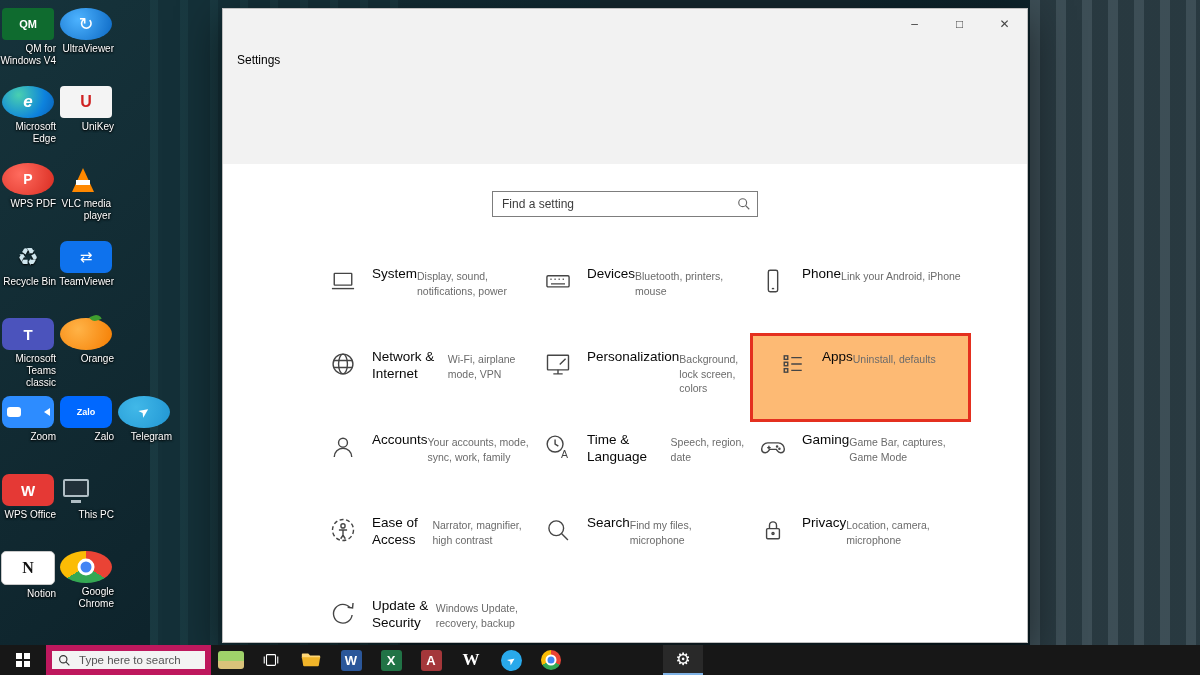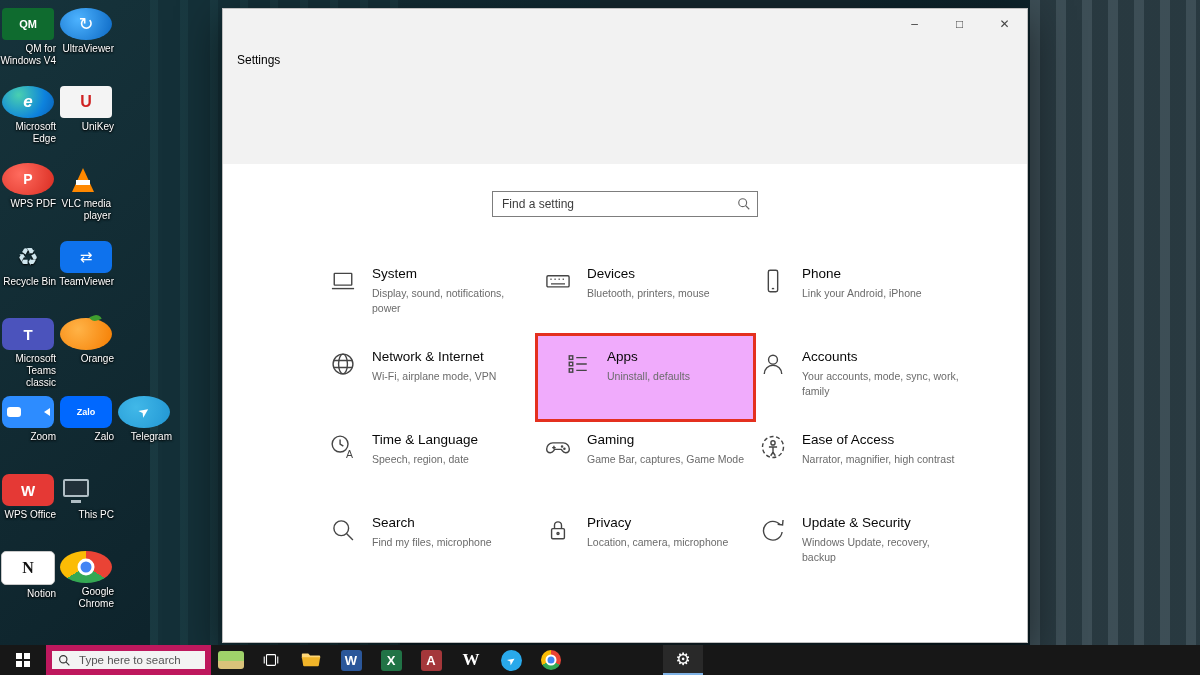--- a/index.html
+++ b/index.html
@@ -64,24 +64,24 @@
   .find{position:absolute;left:269px;top:182px;width:266px;height:26px;}
   .find input{width:100%;height:100%;box-sizing:border-box;border:1px solid #7d7d7d;background:#fff;
     font-size:12px;padding:0 26px 0 9px;outline:none;color:#222;font-family:inherit;}
   .find input::placeholder{color:#3d3d3d;}
   .find .mag{position:absolute;right:7px;top:6px;width:14px;height:14px;}
   .grid{position:absolute;left:100px;top:244px;width:646px;display:grid;
     grid-template-columns:repeat(3,215px);grid-auto-rows:83px;}
   .tile{display:flex;align-items:flex-start;padding:13px 6px 0 6px;box-sizing:border-box;cursor:pointer;}
   .tile-icon{flex:0 0 30px;margin-right:13px;margin-top:1px;}
   .tile-icon svg{width:28px;height:28px;stroke:#454545;fill:none;stroke-width:1.2;}
-  .tile-text{display:flex;flex-direction:column;}
+  .tile-text{display:flex;}
   .tile-name{font-size:13.5px;color:#080808;line-height:1.25;}
   .tile-desc{font-size:10.5px;color:#6b6b6b;line-height:1.4;margin-top:3px;}
-  .tile.highlight{box-shadow:0 0 0 3px #e4301f;background:#f0abfc;padding-left:26px;}
+  .tile.highlight{box-shadow:0 0 0 3px #e4301f;background:#fdba74;padding-left:26px;}
 
   
   .taskbar{position:absolute;left:0;bottom:0;width:1200px;height:30px;background:#171717;z-index:10;
     display:flex;align-items:stretch;}
   .tb-start{width:46px;display:flex;align-items:center;justify-content:center;cursor:pointer;}
   .winlogo{width:14px;height:14px;display:grid;grid-template-columns:6px 6px;grid-template-rows:6px 6px;gap:1.5px;}
   .winlogo span{background:#fff;}
   .tb-search{width:165px;background:#f3f3f3;display:flex;align-items:center;padding:0 6px;border:6px solid #be185d;box-sizing:border-box;}
   .tb-search svg{width:13px;height:13px;flex:0 0 13px;margin-right:6px;}
   .tb-search input{border:none;background:transparent;font-size:11.5px;width:100%;outline:none;color:#222;font-family:inherit;}
@@ -284,20 +284,31 @@
             <circle cx="12" cy="12" r="8.5"></circle>
             <ellipse cx="12" cy="12" rx="3.8" ry="8.5"></ellipse>
             <path d="M4.2 9h15.6M4.2 15h15.6"></path>
           </svg></span>
       <span class="tile-text">
         <span class="tile-name">Network &amp; Internet</span>
         <span class="tile-desc">Wi-Fi, airplane mode, VPN</span>
       </span>
     </div>
 
+    <div class="tile">
+      <span class="tile-icon">
+        <svg viewBox="0 0 24 24">
+            <rect x="3" y="4.5" width="18" height="12.5" rx="0.5"></rect>
+            <path d="M8 20.5h8M12 17v3.5M13.5 12.5l5-5"></path>
+          </svg></span>
+      <span class="tile-text">
+        <span class="tile-name">Personalization</span>
+        <span class="tile-desc">Background, lock screen, colors</span>
+      </span>
+    </div>
 
     <div class="tile highlight">
       <span class="tile-icon">
         <svg viewBox="0 0 24 24">
             <rect x="4.5" y="5" width="3" height="3"></rect>
             <rect x="4.5" y="10.5" width="3" height="3"></rect>
             <rect x="4.5" y="16" width="3" height="3"></rect>
             <path d="M10.5 6.5h9M10.5 12h9M10.5 17.5h9"></path>
           </svg></span>
       <span class="tile-text">

